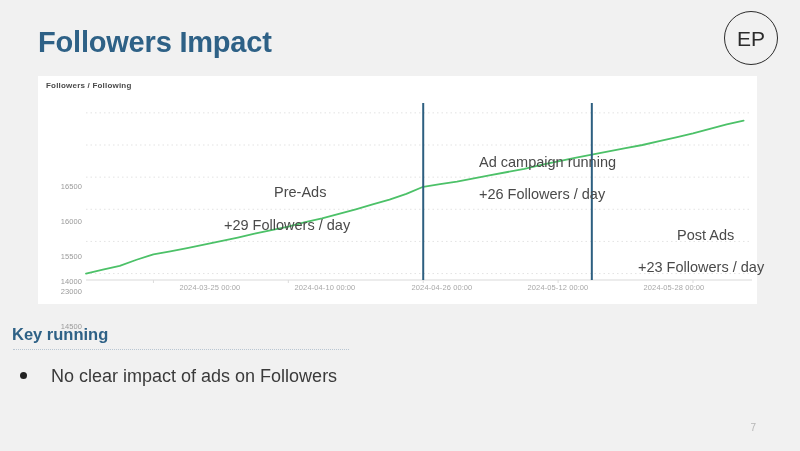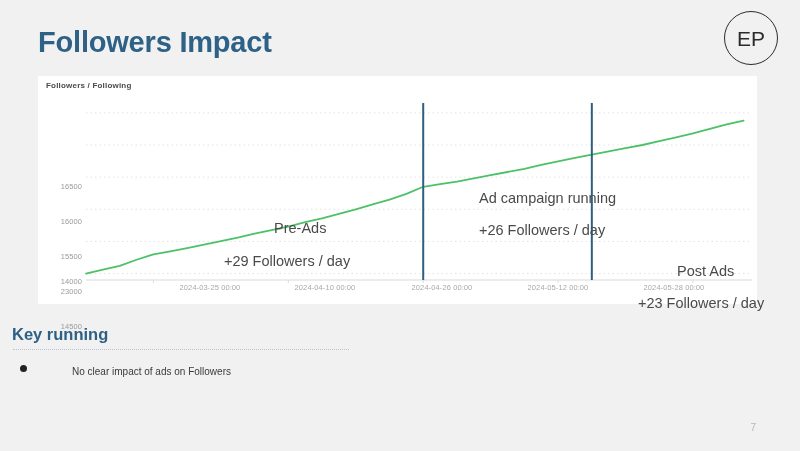--- a/index.html
+++ b/index.html
@@ -101,21 +101,20 @@
     letter-spacing: 0.1px;
   }
 
   
   .annot {
     position: absolute;
     font-size: 14.5px;
     color: #4a4a4a;
     white-space: nowrap;
     font-family: "Liberation Sans", sans-serif;
-    margin-top: 36px;
   }
   .annot-preads      { left: 236px; top: 108px; }
   .annot-prerate     { left: 186px; top: 141px; }
   .annot-adcampaign  { left: 441px; top: 78px; }
   .annot-adrate      { left: 441px; top: 110px; }
   .annot-postads     { left: 639px; top: 151px; text-align: center; }
   .annot-postrate    { left: 600px; top: 183px; }
 
   
   .takeaway-heading {
@@ -145,24 +144,23 @@
     width: 7px;
     height: 7px;
     border-radius: 50%;
     background: #222;
     margin-right: 24px;
     position: relative;
     top: -3px;
     flex: none;
   }
   .bullet-text {
-    font-size: 10px;
+    font-size: 18px;
     color: #3a3a3a;
     white-space: nowrap;
-    margin-left: 21px;
   }
 
   
   .page-num {
     position: absolute;
     right: 44px;
     bottom: 18px;
     font-size: 10px;
     color: #b6b6b6;
   }

